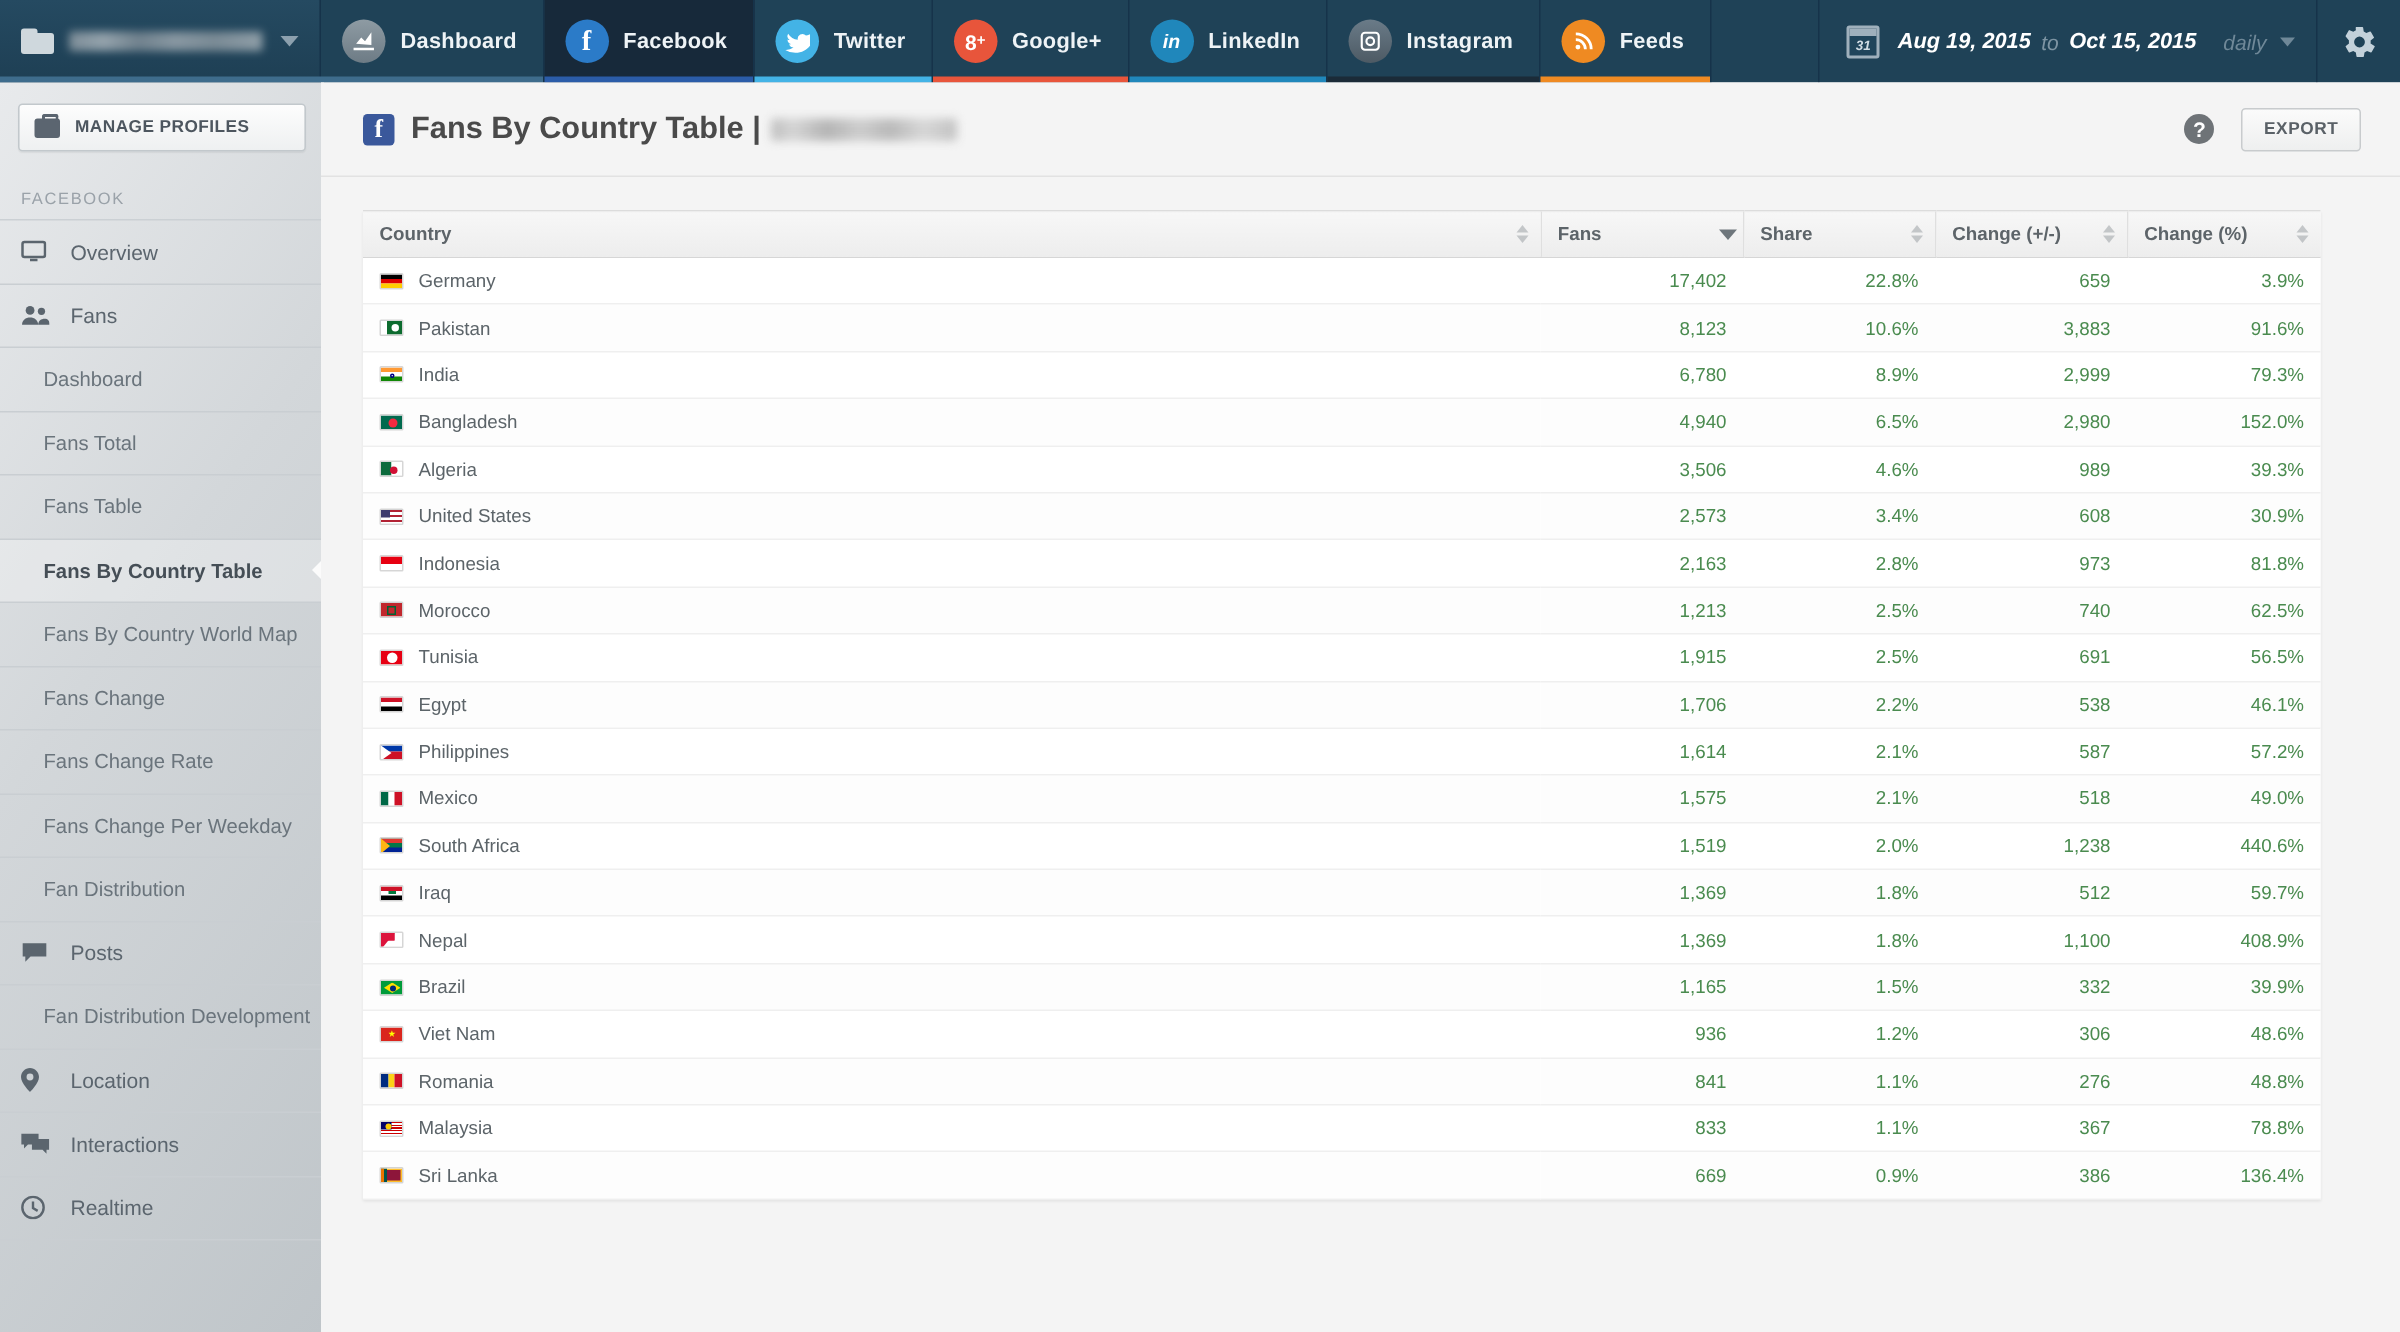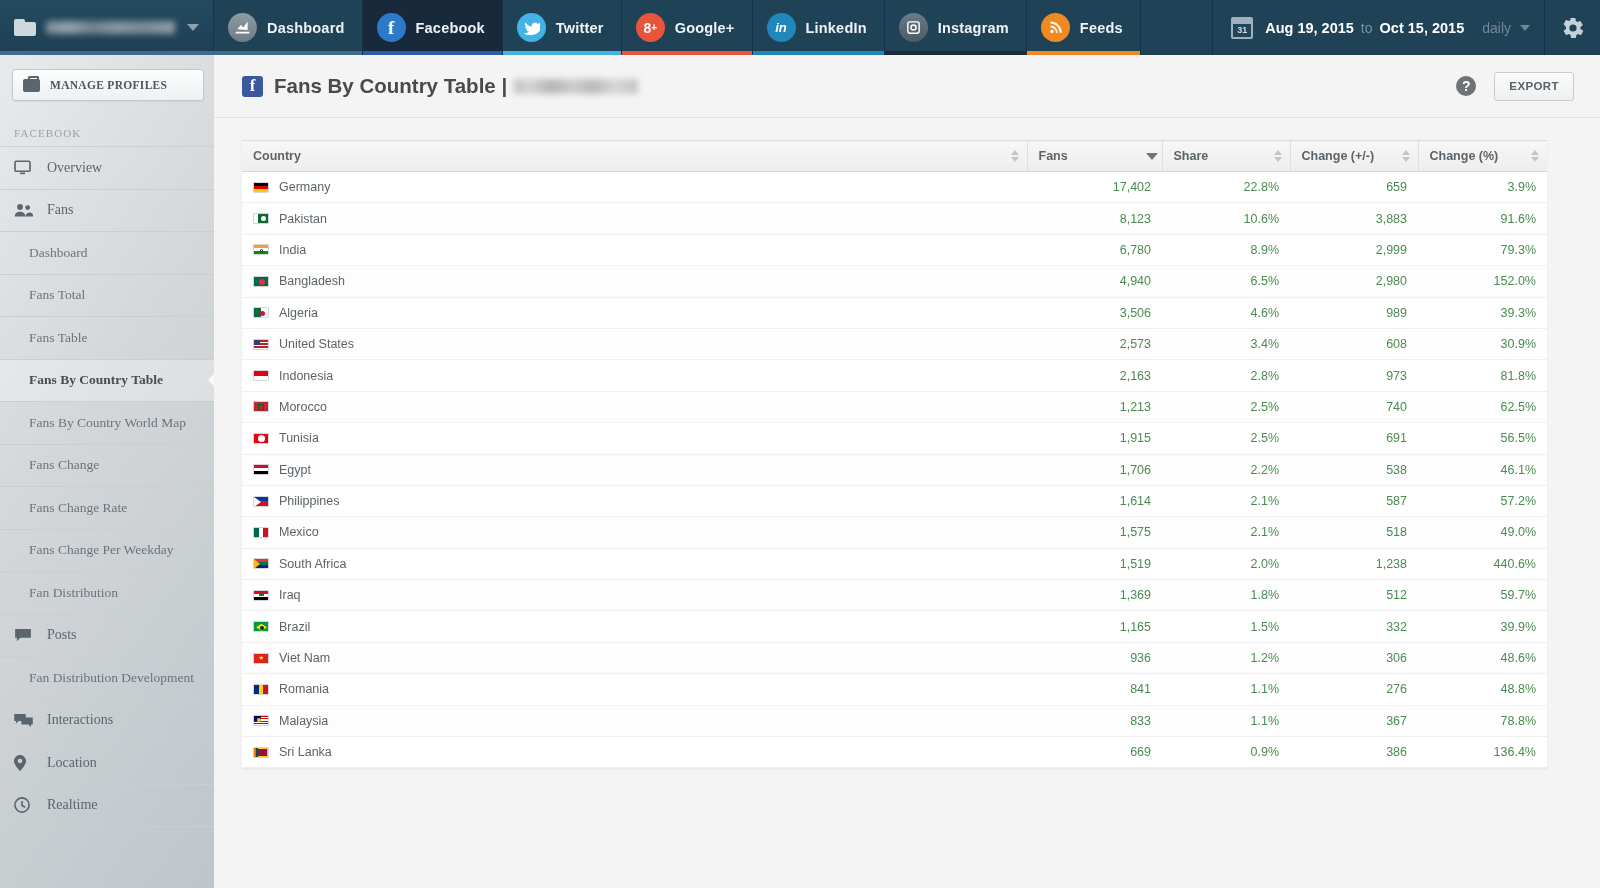--- a/index.html
+++ b/index.html
@@ -61,21 +61,21 @@
   .ti-tw { background: #43b3e6; }
   .ti-tw svg { width: 18px; height: 18px; }
   .ti-yt { background: #d6203f; }
   .ti-gp { background: #e8553b; font-size: 14px; }
   .ti-li { background: #2087bb; font-size: 13px; font-style: italic; font-weight: bold; }
   .ti-ig { background: linear-gradient(to bottom,#6a7b88,#4d5a64); }
   .ti-rss { background: #ef8a22; }
   #topbar-right { margin-left: auto; display: flex; align-items: center; }
   #date-range {
     display: flex; align-items: center; height: 100%; padding: 0 14px 0 18px;
-    border-left: 1px solid #16334a; cursor: pointer;
+    border-left: 1px solid #16334a; cursor: pointer; font-style: italic;
   }
   .cal-icon {
     width: 22px; height: 22px; border: 2px solid #9fb0bc; border-radius: 2px;
     margin-right: 12px; position: relative; flex: 0 0 22px;
     display: flex; align-items: flex-end; justify-content: center;
     background: #20455b;
   }
   .cal-icon .hdr { position: absolute; left:0; right:0; top:0; height:5px; background:#9fb0bc; }
   .cal-icon .num { font-size: 9px; color: #cfdbe3; font-weight: bold; line-height: 13px; }
   #date-range .d { color: #fff; font-size: 14.5px; font-weight: bold; }
@@ -93,21 +93,20 @@
   #settings-btn svg { width: 24px; height: 24px; fill: #c3d1da; }
   #topbar-underline {
     position: absolute; left: 0; top: 51px; width: 214px; height: 4px; background: #3e6c8c;
   }
 
   
   #sidebar {
     position: absolute; left: 0; top: 55px; width: 216px; height: 833px;
     background: linear-gradient(125deg,#e8eaec 0%,#d3d7da 42%,#bfc5c9 100%);
     overflow: hidden;
-    font-family: Liberation Serif, serif;
   }
   #manage-profiles {
     margin: 14px 12px 0 12px; height: 32px;
     background: linear-gradient(to bottom,#fdfdfd,#eef0f1);
     border: 1px solid #c2c8cc; border-radius: 3px;
     display: flex; align-items: center; padding: 0 10px; cursor: pointer;
     box-shadow: 0 1px 1px rgba(0,0,0,.06);
   }
   #manage-profiles .briefcase {
     width: 17px; height: 13px; background: #5b6570; border-radius: 2px;
@@ -380,34 +379,34 @@
         </svg>
     </span>
     <span class="lb">Posts</span>
   </div>
 
   <div class="side-item sub">
     <span class="lb">Fan Distribution Development</span>
   </div>
   <div class="side-item">
     <span class="ico">
+      <svg width="12" height="16" viewBox="0 0 12 16">
+          <path d="M6 0C2.7 0 0 2.7 0 6c0 4.2 6 10 6 10s6-5.8 6-10c0-3.3-2.7-6-6-6zm0 8.3A2.3 2.3 0 1 1 8.3 6 2.3 2.3 0 0 1 6 8.3z"></path>
+        </svg>
+    </span>
+    <span class="lb">Location</span>
+  </div>
+  <div class="side-item">
+    <span class="ico">
       <svg width="19" height="15" viewBox="0 0 21 17">
           <path d="M0 1h13v8H5l-3 3V9H0z"></path>
           <path d="M8 5h13v8h-2v3l-3-3H8z" fill="#5b656e"></path>
         </svg>
     </span>
     <span class="lb">Interactions</span>
-  </div>
-  <div class="side-item">
-    <span class="ico">
-      <svg width="12" height="16" viewBox="0 0 12 16">
-          <path d="M6 0C2.7 0 0 2.7 0 6c0 4.2 6 10 6 10s6-5.8 6-10c0-3.3-2.7-6-6-6zm0 8.3A2.3 2.3 0 1 1 8.3 6 2.3 2.3 0 0 1 6 8.3z"></path>
-        </svg>
-    </span>
-    <span class="lb">Location</span>
   </div>
   <div class="side-item">
     <span class="ico">
       <svg width="16" height="16" viewBox="0 0 18 18">
           <circle cx="9" cy="9" r="8" fill="none" stroke="#5b656e" stroke-width="1.8"></circle>
           <path d="M9 4.5V9.5l3.5 2" fill="none" stroke="#5b656e" stroke-width="1.8"></path>
         </svg>
     </span>
     <span class="lb">Realtime</span>
   </div>
@@ -685,20 +684,36 @@
             </td>
             <td class="val">1,369</td>
             <td class="val">1.8%</td>
             <td class="val">512</td>
             <td class="val">59.7%</td>
           </tr>
           <tr>
             <td class="country">
               <span class="inner">
                 <span class="flag">
+                  <span style="left:0;top:0;width:100%;height:100%;background:#fff"></span>
+                  <span style="left:0;top:0;width:0;height:0;border-left:9px solid #dc143c;border-bottom:11px solid transparent"></span>
+                  <span style="left:0;top:0;width:0;height:0;border-left:9px solid #dc143c;border-top:0;border-bottom:0;height:5px;background:#dc143c"></span>
+                </span>
+                <span>Nepal</span>
+              </span>
+            </td>
+            <td class="val">1,369</td>
+            <td class="val">1.8%</td>
+            <td class="val">1,100</td>
+            <td class="val">408.9%</td>
+          </tr>
+          <tr>
+            <td class="country">
+              <span class="inner">
+                <span class="flag">
                   <span style="left:0;top:0;width:100%;height:100%;background:#009b3a"></span>
                   <span style="left:2px;top:1.5px;width:11px;height:7px;background:#fedf00;transform:skewX(0);clip-path:polygon(50% 0,100% 50%,50% 100%,0 50%)"></span>
                   <span style="left:5.5px;top:3.5px;width:4px;height:4px;border-radius:50%;background:#002776"></span>
                 </span>
                 <span>Brazil</span>
               </span>
             </td>
             <td class="val">1,165</td>
             <td class="val">1.5%</td>
             <td class="val">332</td>

